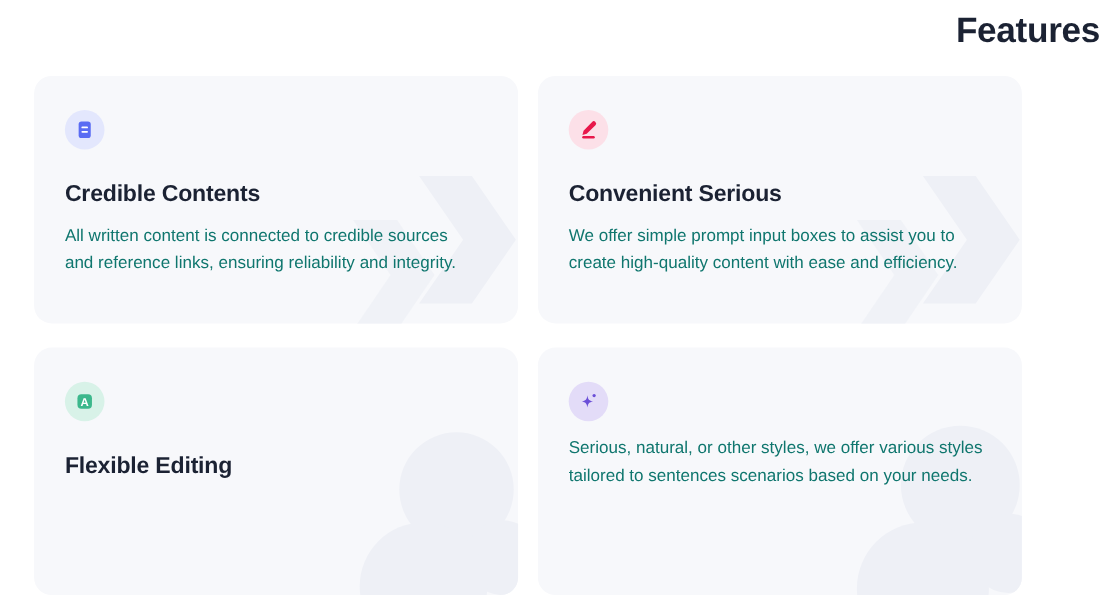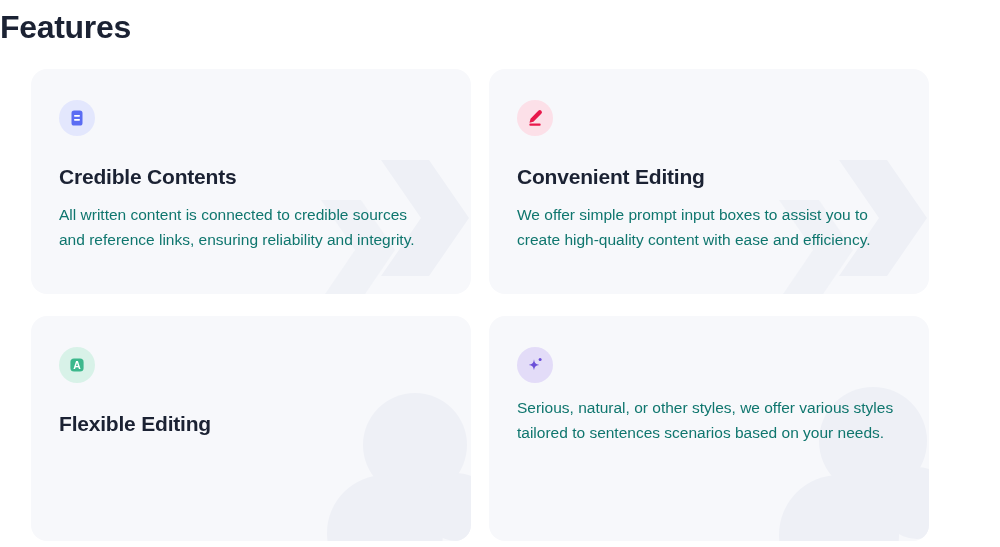--- a/index.html
+++ b/index.html
@@ -22,21 +22,21 @@
     height: 547px;
     background: #ffffff;
   }
 
   
   .section-title {
     position: absolute;
     top: 6px;
     left: 0;
     width: 1000px;
-    text-align: left;
+    text-align: right;
     font-size: 32px;
     font-weight: 700;
     letter-spacing: -0.3px;
     color: #1b2233;
     line-height: 42px;
   }
 
   
   .cards {
     position: absolute;
@@ -156,21 +156,21 @@
         </g>
       </svg>
 
       <div class="icon-badge badge-pink">
         <svg width="20" height="20" viewBox="0 0 20 20">
           <path d="M13.3 2.8 a2.1 2.1 0 0 1 3 3 L8.4 13.7 l-3.9 1 1-3.9 Z" fill="#e8184b"></path>
           <rect x="4.3" y="15.6" width="11.4" height="2.2" rx="1.1" fill="#e8184b"></rect>
         </svg>
       </div>
 
-      <div class="card-title">Convenient Editing</div>
+      <div class="card-title">Convenient Serious</div>
       <div class="card-desc wide">We offer simple prompt input boxes to assist you to create high-quality content with ease and efficiency.</div>
     </div>
 
     <div class="card">
       <svg class="wm wm-blob" viewBox="0 0 210 210">
         <g fill="#eef0f6">
           <circle cx="108" cy="62" r="52"></circle>
           <circle cx="150" cy="124" r="34"></circle>
           <circle cx="78" cy="150" r="58"></circle>
         </g>

